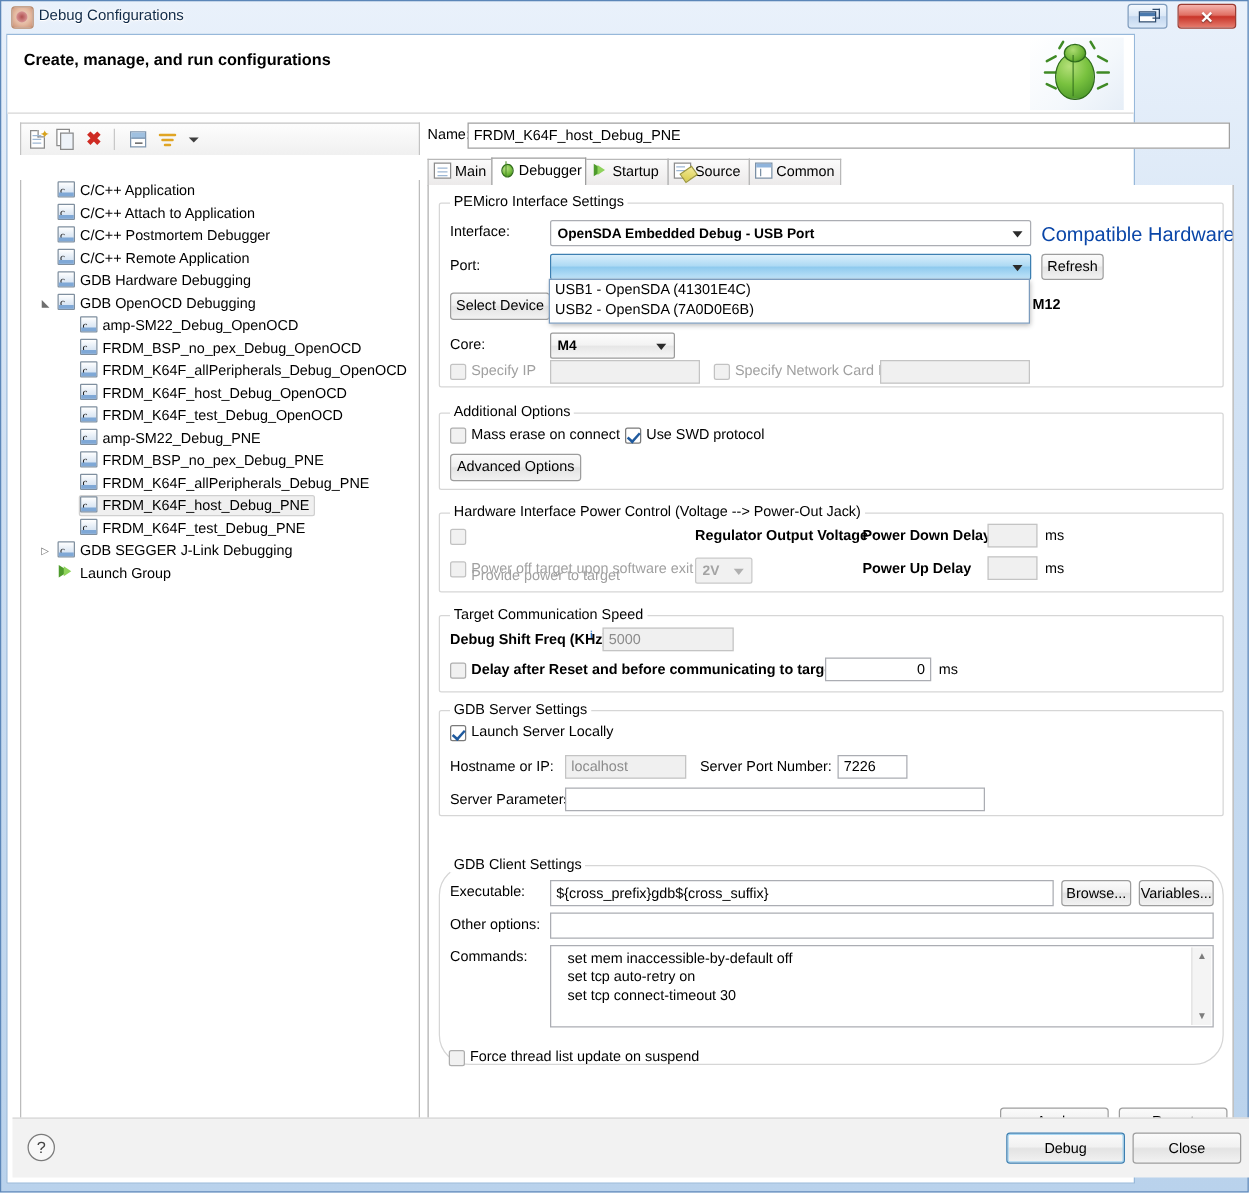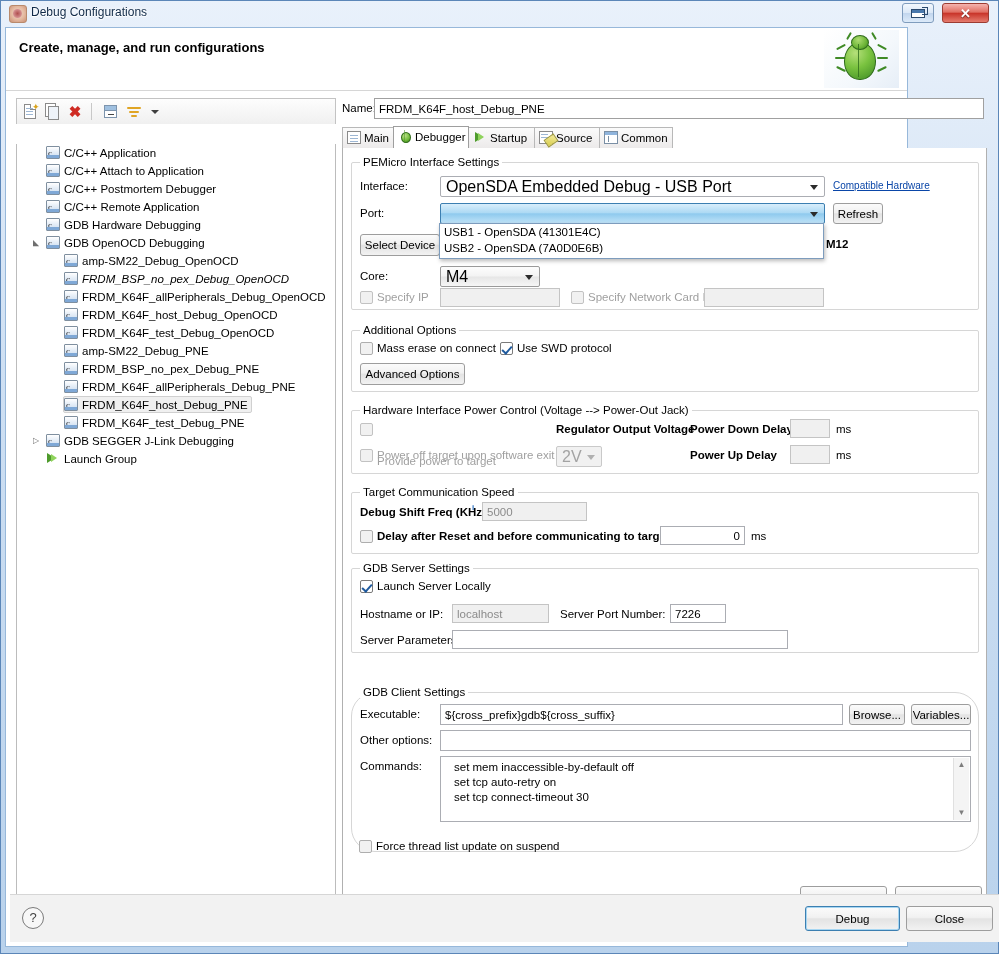--- a/index.html
+++ b/index.html
@@ -268,21 +268,21 @@
     position:absolute;background:#fff;border:1px solid #abadb3;box-sizing:border-box;
     font-size:11.5px;padding:2px 4px;color:#000;outline:none;
     font-family:"Liberation Sans",sans-serif;
   }
   .txt.ro{background:#f0f0f0;color:#8b8b8b;border-color:#c4c4c4;}
   .txt.gray-empty{background:#f0f0f0;border-color:#c4c4c4;}
   .txt.right{text-align:right;}
   .combo{
     position:absolute;box-sizing:border-box;border:1px solid #9a9a9a;border-radius:2px;
     background:linear-gradient(to bottom,#fdfdfd 0%,#f3f3f3 48%,#e6e6e6 52%,#f6f6f6 100%);
-    font-size:16px;color:#000;cursor:default;
+    font-size:11px;color:#000;cursor:default;font-weight:bold;
   }
   .combo .cv{position:absolute;left:5px;top:0;bottom:0;line-height:20px;white-space:nowrap;}
   .combo .ca{
     position:absolute;right:6px;top:50%;margin-top:-2px;width:0;height:0;
     border-left:4px solid transparent;border-right:4px solid transparent;border-top:5px solid #2b2b2b;
   }
   .combo.white{background:#fff;border-color:#abadb3;}
   .combo.white .cv{left:5px;}
   .combo.focused{
     background:linear-gradient(to bottom,#d9eefb 0%,#aedaf4 45%,#8fcaee 52%,#bfe3f8 100%);
@@ -303,21 +303,21 @@
     position:absolute;width:13px;height:13px;box-sizing:border-box;
     background:#fff;border:1px solid #7a7a7a;border-radius:2px;cursor:default;
   }
   .cb.checked:after{
     content:"";position:absolute;left:3px;top:1px;width:4px;height:8px;
     border:solid #1f5a9e;border-width:0 2px 2px 0;transform:rotate(42deg);
   }
   .cb.dis{background:#f1f1f1;border-color:#c2c2c2;}
   .cb.gray{background:#f1f1f1;border-color:#aeaeae;}
   .link{
-    position:absolute;font-size:10px;color:#0a46a8;text-decoration:underline;cursor:pointer;
+    position:absolute;font-size:16px;color:#0a46a8;cursor:pointer;
     white-space:nowrap;
   }
   .ta{
     position:absolute;background:#fff;border:1px solid #abadb3;box-sizing:border-box;
     font-size:11.5px;color:#000;padding:3px 13px;overflow:hidden;line-height:15px;
     font-family:"Liberation Sans",sans-serif;white-space:pre;
   }
   .ta-scroll{
     position:absolute;right:1px;top:1px;bottom:1px;width:15px;background:#f4f4f4;
     border-left:1px solid #e0e0e0;
@@ -420,21 +420,21 @@
 
 
       <div id="tree">
           <div class="tnode"><span class="tlabel-wrap" style="margin-left: 28px;"><span class="cico"></span><span>C/C++ Application</span></span></div>
           <div class="tnode"><span class="tlabel-wrap" style="margin-left: 28px;"><span class="cico"></span><span>C/C++ Attach to Application</span></span></div>
           <div class="tnode"><span class="tlabel-wrap" style="margin-left: 28px;"><span class="cico"></span><span>C/C++ Postmortem Debugger</span></span></div>
           <div class="tnode"><span class="tlabel-wrap" style="margin-left: 28px;"><span class="cico"></span><span>C/C++ Remote Application</span></span></div>
           <div class="tnode"><span class="tlabel-wrap" style="margin-left: 28px;"><span class="cico"></span><span>GDB Hardware Debugging</span></span></div>
           <div class="tnode"><span class="twisty" style="left: 14px; transform: rotate(90deg);">◢</span><span class="tlabel-wrap" style="margin-left: 28px;"><span class="cico"></span><span>GDB OpenOCD Debugging</span></span></div>
           <div class="tnode"><span class="tlabel-wrap" style="margin-left: 46px;"><span class="cico"></span><span>amp-SM22_Debug_OpenOCD</span></span></div>
-          <div class="tnode"><span class="tlabel-wrap" style="margin-left: 46px; font-style: italic;"><span class="cico"></span><span>FRDM_BSP_no_pex_Debug_OpenOCD</span></span></div>
+          <div class="tnode"><span class="tlabel-wrap" style="margin-left: 46px;"><span class="cico"></span><span>FRDM_BSP_no_pex_Debug_OpenOCD</span></span></div>
           <div class="tnode"><span class="tlabel-wrap" style="margin-left: 46px;"><span class="cico"></span><span>FRDM_K64F_allPeripherals_Debug_OpenOCD</span></span></div>
           <div class="tnode"><span class="tlabel-wrap" style="margin-left: 46px;"><span class="cico"></span><span>FRDM_K64F_host_Debug_OpenOCD</span></span></div>
           <div class="tnode"><span class="tlabel-wrap" style="margin-left: 46px;"><span class="cico"></span><span>FRDM_K64F_test_Debug_OpenOCD</span></span></div>
           <div class="tnode"><span class="tlabel-wrap" style="margin-left: 46px;"><span class="cico"></span><span>amp-SM22_Debug_PNE</span></span></div>
           <div class="tnode"><span class="tlabel-wrap" style="margin-left: 46px;"><span class="cico"></span><span>FRDM_BSP_no_pex_Debug_PNE</span></span></div>
           <div class="tnode"><span class="tlabel-wrap" style="margin-left: 46px;"><span class="cico"></span><span>FRDM_K64F_allPeripherals_Debug_PNE</span></span></div>
           <div class="tnode sel"><span class="tlabel-wrap" style="margin-left: 46px;"><span class="cico"></span><span>FRDM_K64F_host_Debug_PNE</span></span></div>
           <div class="tnode"><span class="tlabel-wrap" style="margin-left: 46px;"><span class="cico"></span><span>FRDM_K64F_test_Debug_PNE</span></span></div>
           <div class="tnode"><span class="twisty" style="left: 14px;">▷</span><span class="tlabel-wrap" style="margin-left: 28px;"><span class="cico"></span><span>GDB SEGGER J-Link Debugging</span></span></div>
           <div class="tnode"><span class="tlabel-wrap" style="margin-left: 28px;"><span class="gico"></span><span>Launch Group</span></span></div>

